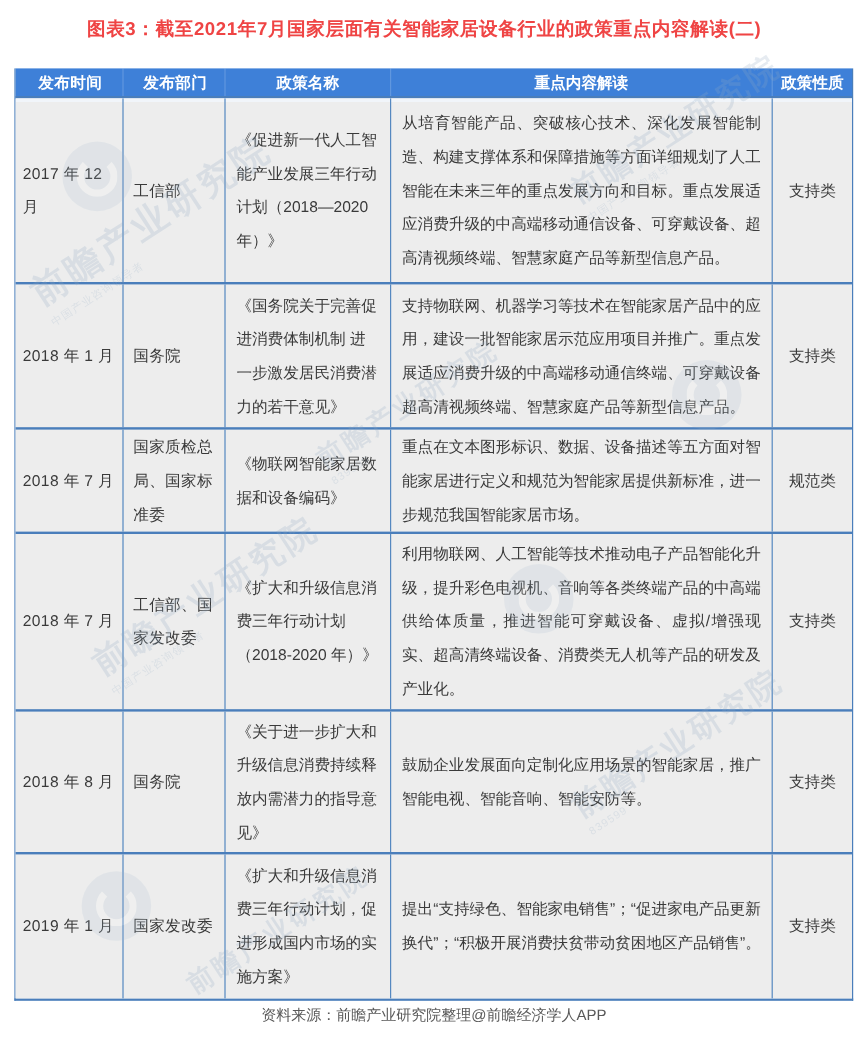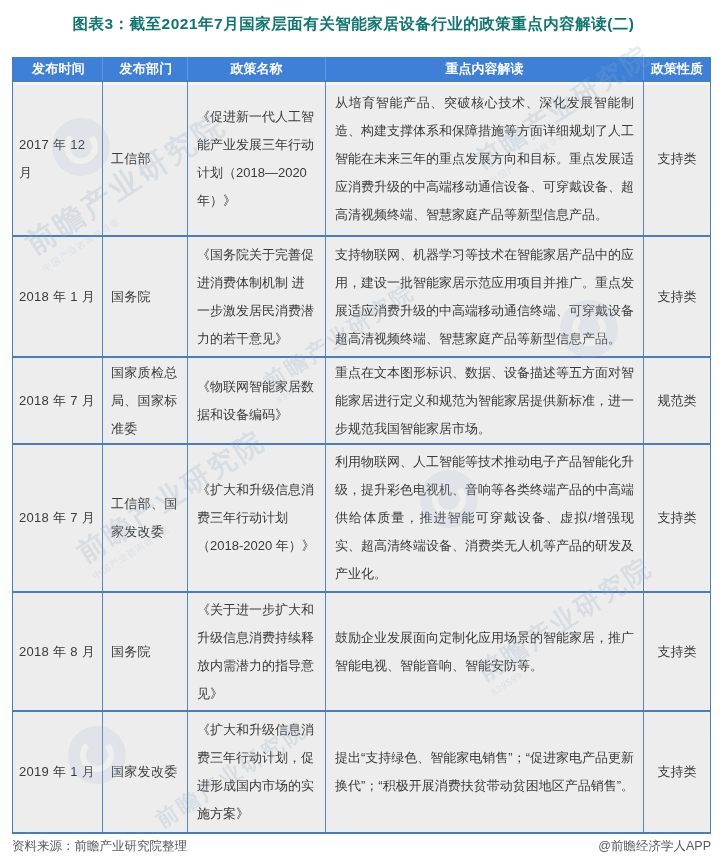--- a/index.html
+++ b/index.html
@@ -6,21 +6,21 @@
   .page{
     position:relative;
     width:723px;height:864px;
     background:#ffffff;
     font-family:"Liberation Sans","DejaVu Sans",sans-serif;
     overflow:hidden;
   }
   .title{
     position:absolute;top:14px;left:0;right:16px;
     text-align:center;
-    font-size:15.5px;font-weight:bold;color:#0f766e;
+    font-size:15.5px;font-weight:bold;color:#ef4444;
     letter-spacing:0.5px;
   }
   .table{
     position:absolute;left:12px;top:57px;width:699px;
     border-left:1px solid #4A7EBB;
     border-right:1px solid #4A7EBB;
     border-bottom:2px solid #4A7EBB;
     box-sizing:border-box;
     font-size:13px;color:#3a3a3a;
   }
@@ -41,21 +41,21 @@
   .c-date{width:89px;padding:0 4px 0 6px;}
   .c-dept{width:85px;padding:0 6px 0 8px;align-items:center;}
   .c-policy{width:138px;padding:0 9px;}
   .c-content{flex:1;padding:0 9px;}
   .c-nature{width:67px;justify-content:center;text-align:right;}
   .trow .cell span{display:block;line-height:28px;}
   .c-content span{text-align:justify;}
   .c-date span,.c-dept span{letter-spacing:0.3px;}
   .footer{
     position:absolute;left:12px;right:12px;top:838px;
-    display:flex;justify-content:space-between;
+    display:flex;justify-content:center;
     font-size:12.5px;color:#595959;
   }
   
   .wm-layer{position:absolute;inset:0;pointer-events:none;z-index:5;}
   .wm{
     position:absolute;
     color:#8FA9C2;opacity:0.22;
     font-size:26px;font-weight:bold;letter-spacing:3px;
     transform:rotate(-33deg);transform-origin:left top;
     white-space:nowrap;

